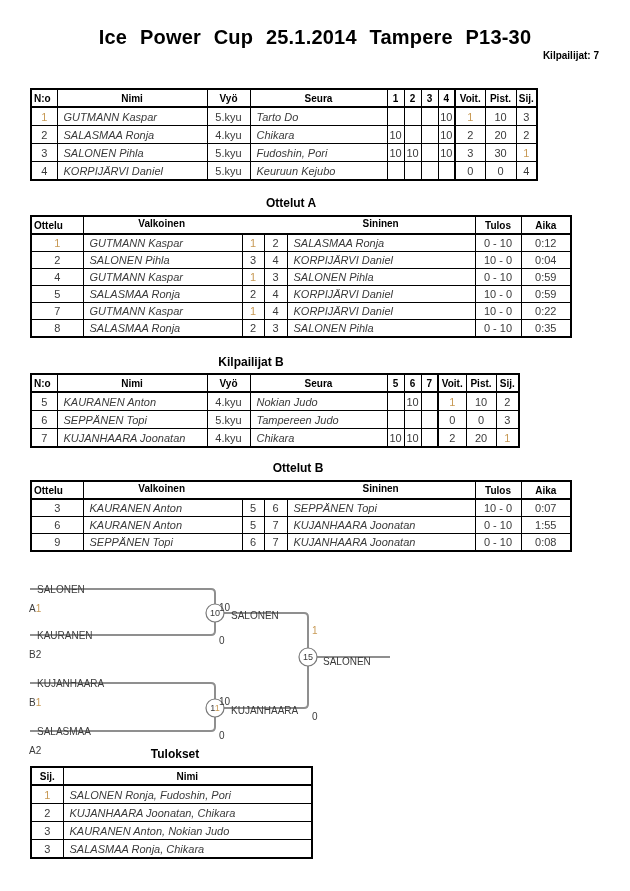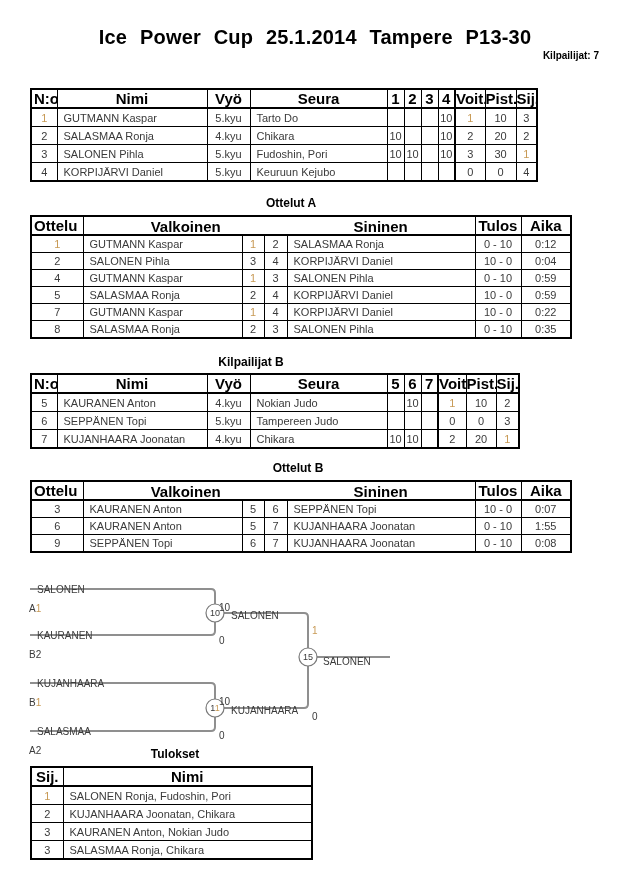--- a/index.html
+++ b/index.html
@@ -5,34 +5,34 @@
   html,body{margin:0;padding:0;background:#fff;}
   .page{position:relative;width:608px;height:891px;background:#ffffff;
         font-family:"Liberation Sans",sans-serif;color:#000;overflow:hidden;}
   .abs{position:absolute;}
   .title{font-weight:bold;font-size:20px;word-spacing:7px;width:630px;text-align:center;
          letter-spacing:.2px;}
   .count{font-weight:bold;font-size:10px;}
   .sec{font-weight:bold;font-size:12px;transform:translateX(-50%);white-space:nowrap;}
   table.t{position:absolute;border-collapse:collapse;table-layout:fixed;
           border:2px solid #000;background:#fff;}
-  table.t th{font-size:15px;font-weight:bold;padding:0;border:1px solid #000;
+  table.t th{font-size:10px;font-weight:bold;padding:0;border:1px solid #000;
              border-bottom:2px solid #000;height:16px;text-align:center;overflow:hidden;white-space:nowrap;}
   table.t td{font-size:11px;padding:0;border:1px solid #000;color:#3a3a3a;
              overflow:hidden;white-space:nowrap;text-align:center;}
   table.pool td{height:17px;}
   table.mt td{height:16px;}
   table.res td{height:17px;}
-  .l{text-align:left !important;padding-left:6px !important;}
+  .l{text-align:left !important;padding-left:6px !important;font-style:italic;}
   .hl{text-align:left !important;padding-left:2px !important;}
   .bl2{border-left:2px solid #000 !important;}
   .faint1{color:#c89a55;}
   .split{position:relative;}
   .split span{position:absolute;top:1px;transform:translateX(-50%);}
-  .sv{left:20%;margin-left:24px;}
+  .sv{left:20%;}
   .ss{left:76%;}
   .bk{position:absolute;font-size:10px;color:#3a3a3a;white-space:nowrap;margin-top:12px;}
   .cnum{position:absolute;width:18px;height:18px;line-height:18px;text-align:center;
         font-size:9px;color:#3a3a3a;}
   svg{position:absolute;left:0;top:0;}
 </style>
 </head>
 <body>
 
 <div class="page">

